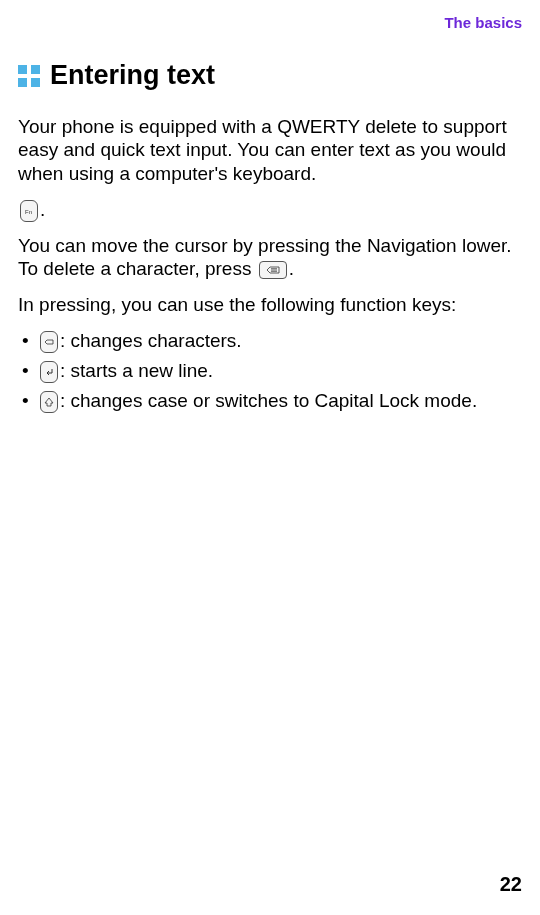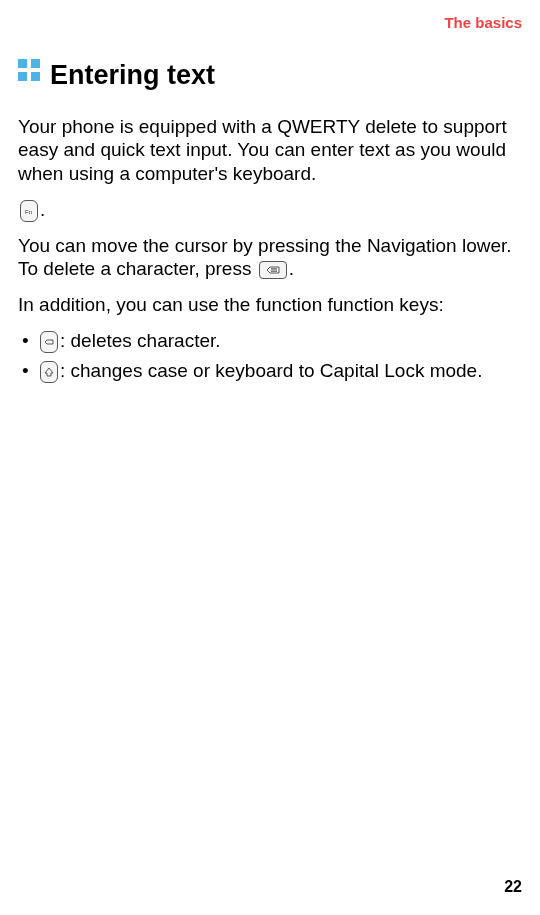--- a/index.html
+++ b/index.html
@@ -13,28 +13,29 @@
       font-family: Verdana, Geneva, sans-serif;
       font-size: 19px;
       color: #000;
       background: #fff;
       position: relative;
       padding: 14px 18px 24px 18px;
       line-height: 1.25;
     }
     .header-label {
       text-align: right;
-      color: #ef4444;
+      color: #6d28d9;
       font-weight: bold;
       font-size: 15px;
       margin-bottom: 26px;
       margin-right: 0;
     }
     .section-heading {
       display: flex;
+      align-items: center;
       margin-bottom: 22px;
       margin-top: 0;
     }
     .squares-icon {
       width: 22px;
       height: 22px;
       display: inline-block;
       margin-right: 10px;
       position: relative;
     }
@@ -91,21 +92,21 @@
     .bullet-list li::before {
       content: "•";
       position: absolute;
       left: 4px;
       top: 0;
     }
     .page-number {
       position: absolute;
       bottom: 18px;
       right: 18px;
-      font-size: 16px;
+      font-size: 20px;
       font-weight: bold;
     }
   </style>
 </head>
 <body>
 
 <div class="header-label">The basics</div>
 
 <div class="section-heading">
   <span class="squares-icon">
@@ -132,32 +133,39 @@
   <span class="key-icon wide">
     <svg width="16" height="10" viewBox="0 0 16 10">
         <path d="M2 5 L5 2 L14 2 L14 8 L5 8 Z" fill="none" stroke="#333" stroke-width="0.8"></path>
         <line x1="6" y1="5" x2="12" y2="5" stroke="#333" stroke-width="0.8"></line>
         <line x1="6" y1="3.5" x2="12" y2="3.5" stroke="#333" stroke-width="0.6"></line>
         <line x1="6" y1="6.5" x2="12" y2="6.5" stroke="#333" stroke-width="0.6"></line>
       </svg>
   </span><span>.</span>
 </p>
 
-<p class="para">In addition, you can use the function function keys:</p>
+<p class="para">In pressing, you can use the following function keys:</p>
 
 <ul class="bullet-list">
   <li>
     <span class="key-icon">
       <svg width="12" height="10" viewBox="0 0 12 10">
           <path d="M2 5 L4 3 L10 3 L10 7 L4 7 Z" fill="none" stroke="#333" stroke-width="0.8"></path>
         </svg>
-    </span><span>: deletes character.</span>
+    </span><span>: changes characters.</span>
+  </li>
+  <li>
+    <span class="key-icon">
+      <svg width="12" height="12" viewBox="0 0 12 12">
+          <path d="M9 3 L9 7 L4 7 M4 7 L6 5 M4 7 L6 9" fill="none" stroke="#333" stroke-width="1"></path>
+        </svg>
+    </span><span>: starts a new line.</span>
   </li>
   <li>
     <span class="key-icon">
       <svg width="12" height="12" viewBox="0 0 12 12">
           <path d="M6 2 L10 7 L8 7 L8 10 L4 10 L4 7 L2 7 Z" fill="none" stroke="#333" stroke-width="0.8"></path>
         </svg>
-    </span><span>: changes case or keyboard to Capital Lock mode.</span>
+    </span><span>: changes case or switches to Capital Lock mode.</span>
   </li>
 </ul>
 
 <div class="page-number">22</div>
 
 </body></html>

